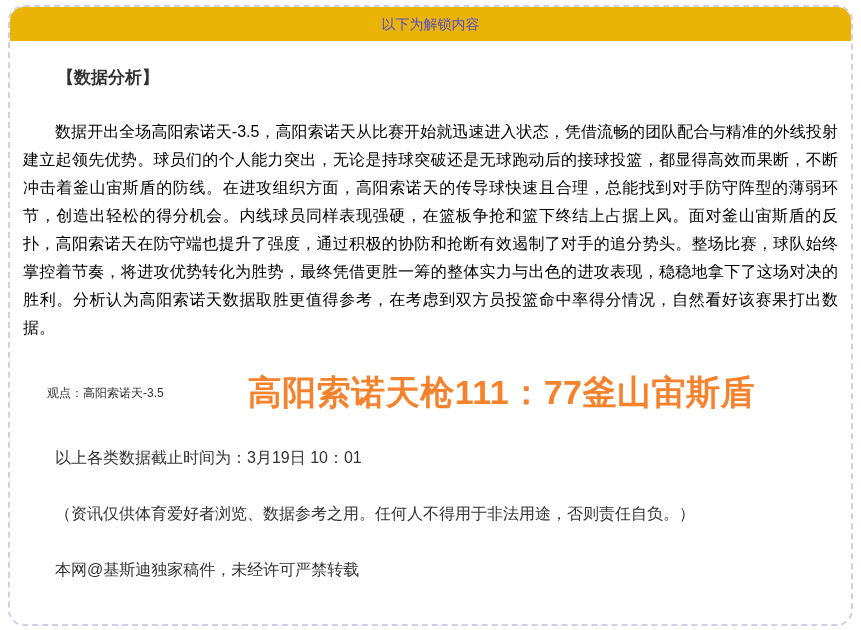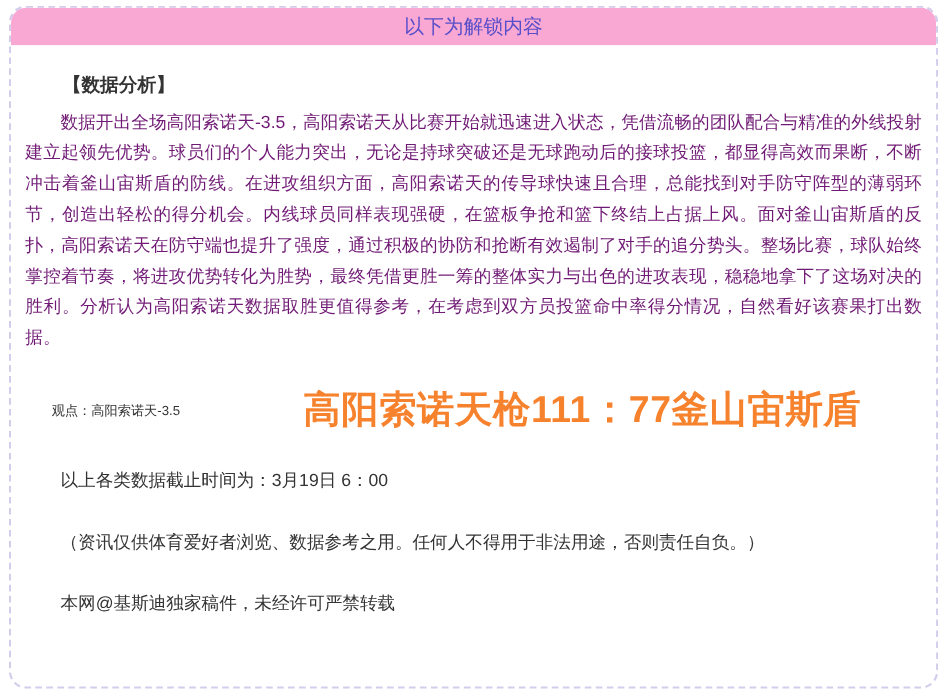--- a/index.html
+++ b/index.html
@@ -18,61 +18,61 @@
     left: 8px;
     top: 5px;
     width: 845px;
     height: 621px;
     border: 2px dashed #d3cdeb;
     border-radius: 16px;
     background: #ffffff;
     overflow: hidden;
   }
   .banner {
-    background: #f9a8d4;
+    background: #eab308;
     height: 34px;
     line-height: 34px;
     text-align: center;
     color: #574ec9;
-    font-size: 18px;
+    font-size: 14px;
   }
   .content {
     padding: 0 13px;
     color: #333333;
   }
   .heading {
     margin-top: 25px;
     text-indent: 2em;
     font-size: 17px;
     font-weight: bold;
     color: #333333;
     line-height: 24px;
   }
   .body-paragraph {
-    margin-top: 8px;
+    margin-top: 28px;
     font-size: 16px;
     line-height: 28px;
     text-indent: 2em;
     text-align: justify;
-    color: #701a75;
+    color: #000000;
   }
   .viewpoint-row {
     margin-top: 28px;
     display: flex;
     align-items: center;
     min-height: 46px;
   }
   .viewpoint {
     padding-left: 2em;
     font-size: 12px;
     color: #333333;
     white-space: nowrap;
   }
   .score {
-    margin-left: 112px;
+    margin-left: 84px;
     font-size: 34px;
     font-weight: bold;
     color: #f7822d;
     letter-spacing: 0.5px;
     white-space: nowrap;
   }
   .meta {
     margin-top: 28px;
     font-size: 16px;
     line-height: 28px;
@@ -94,21 +94,21 @@
 
       <div class="heading">【数据分析】</div>
 
       <p class="body-paragraph">数据开出全场高阳索诺天-3.5，高阳索诺天从比赛开始就迅速进入状态，凭借流畅的团队配合与精准的外线投射建立起领先优势。球员们的个人能力突出，无论是持球突破还是无球跑动后的接球投篮，都显得高效而果断，不断冲击着釜山宙斯盾的防线。在进攻组织方面，高阳索诺天的传导球快速且合理，总能找到对手防守阵型的薄弱环节，创造出轻松的得分机会。内线球员同样表现强硬，在篮板争抢和篮下终结上占据上风。面对釜山宙斯盾的反扑，高阳索诺天在防守端也提升了强度，通过积极的协防和抢断有效遏制了对手的追分势头。整场比赛，球队始终掌控着节奏，将进攻优势转化为胜势，最终凭借更胜一筹的整体实力与出色的进攻表现，稳稳地拿下了这场对决的胜利。分析认为高阳索诺天数据取胜更值得参考，在考虑到双方员投篮命中率得分情况，自然看好该赛果打出数据。</p>
 
       <div class="viewpoint-row">
         <span class="viewpoint">观点：高阳索诺天-3.5</span>
         <span class="score">高阳索诺天枪111：77釜山宙斯盾</span>
       </div>
 
-      <p class="meta">以上各类数据截止时间为：3月19日 6：00</p>
+      <p class="meta">以上各类数据截止时间为：3月19日 10：01</p>
 
       <p class="meta">（资讯仅供体育爱好者浏览、数据参考之用。任何人不得用于非法用途，否则责任自负。）</p>
 
       <p class="meta">本网@基斯迪独家稿件，未经许可严禁转载</p>
 
     </div>
   </div>
 </div>
 
 </body></html>

